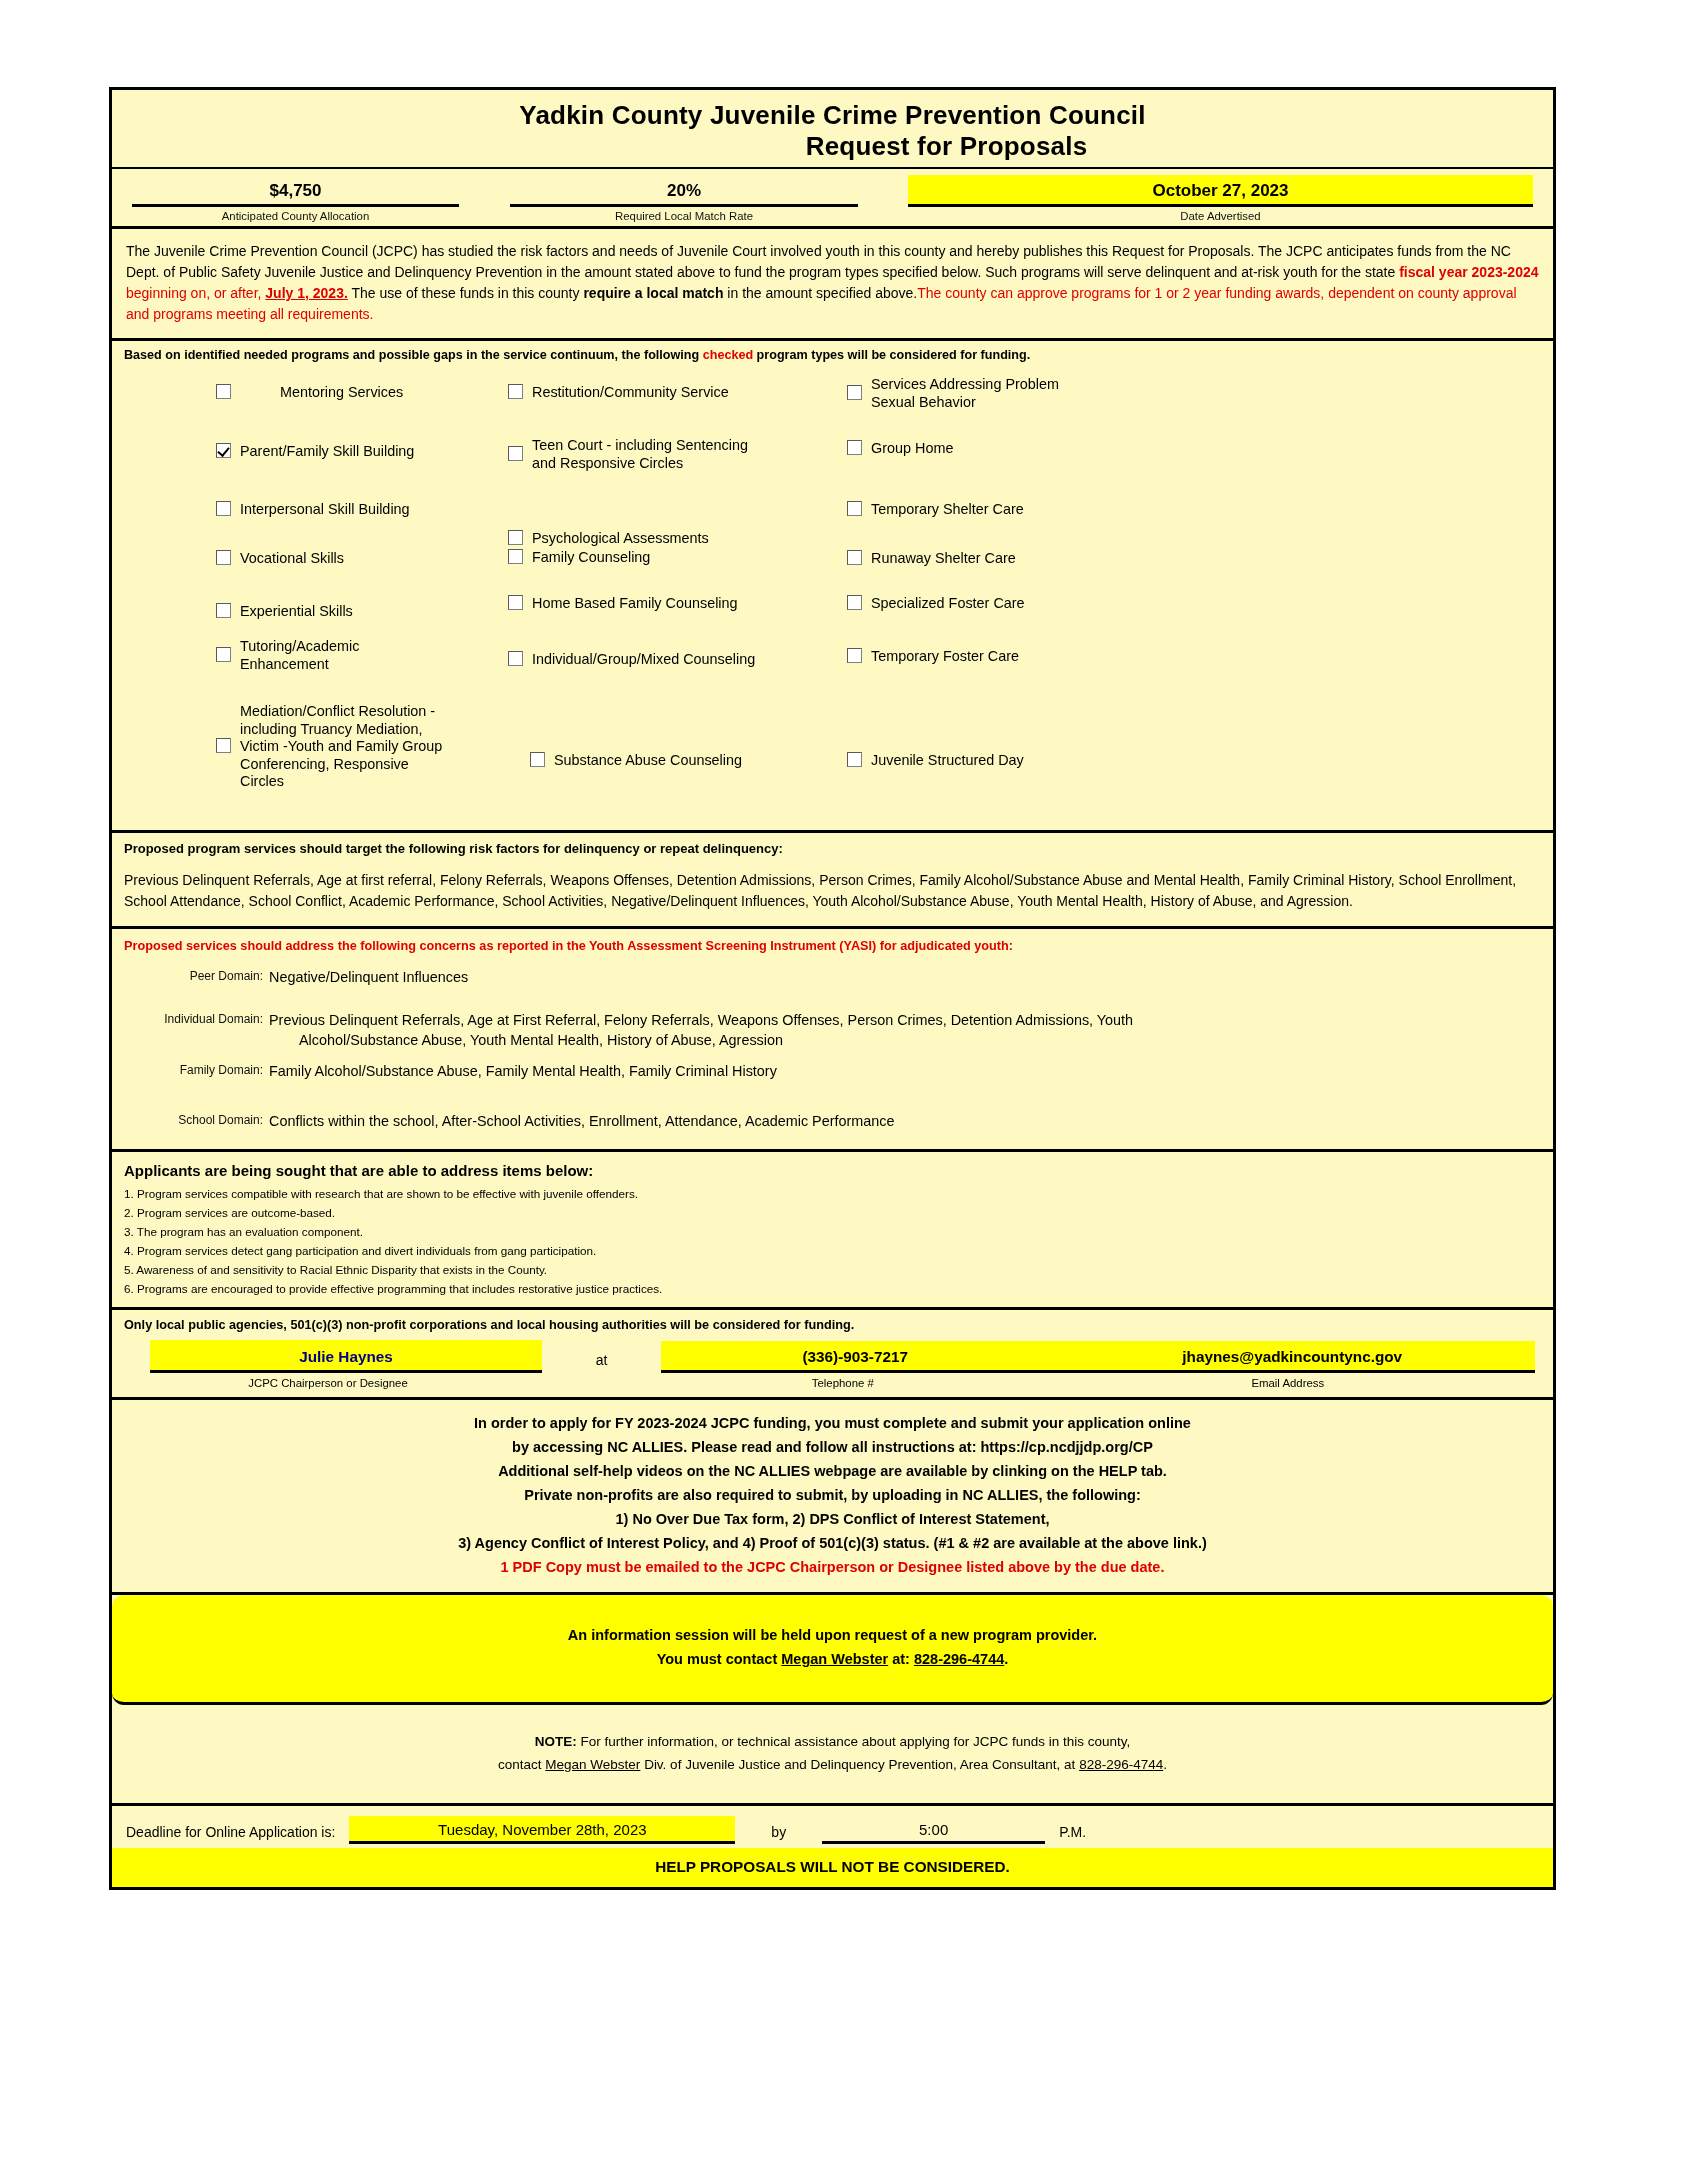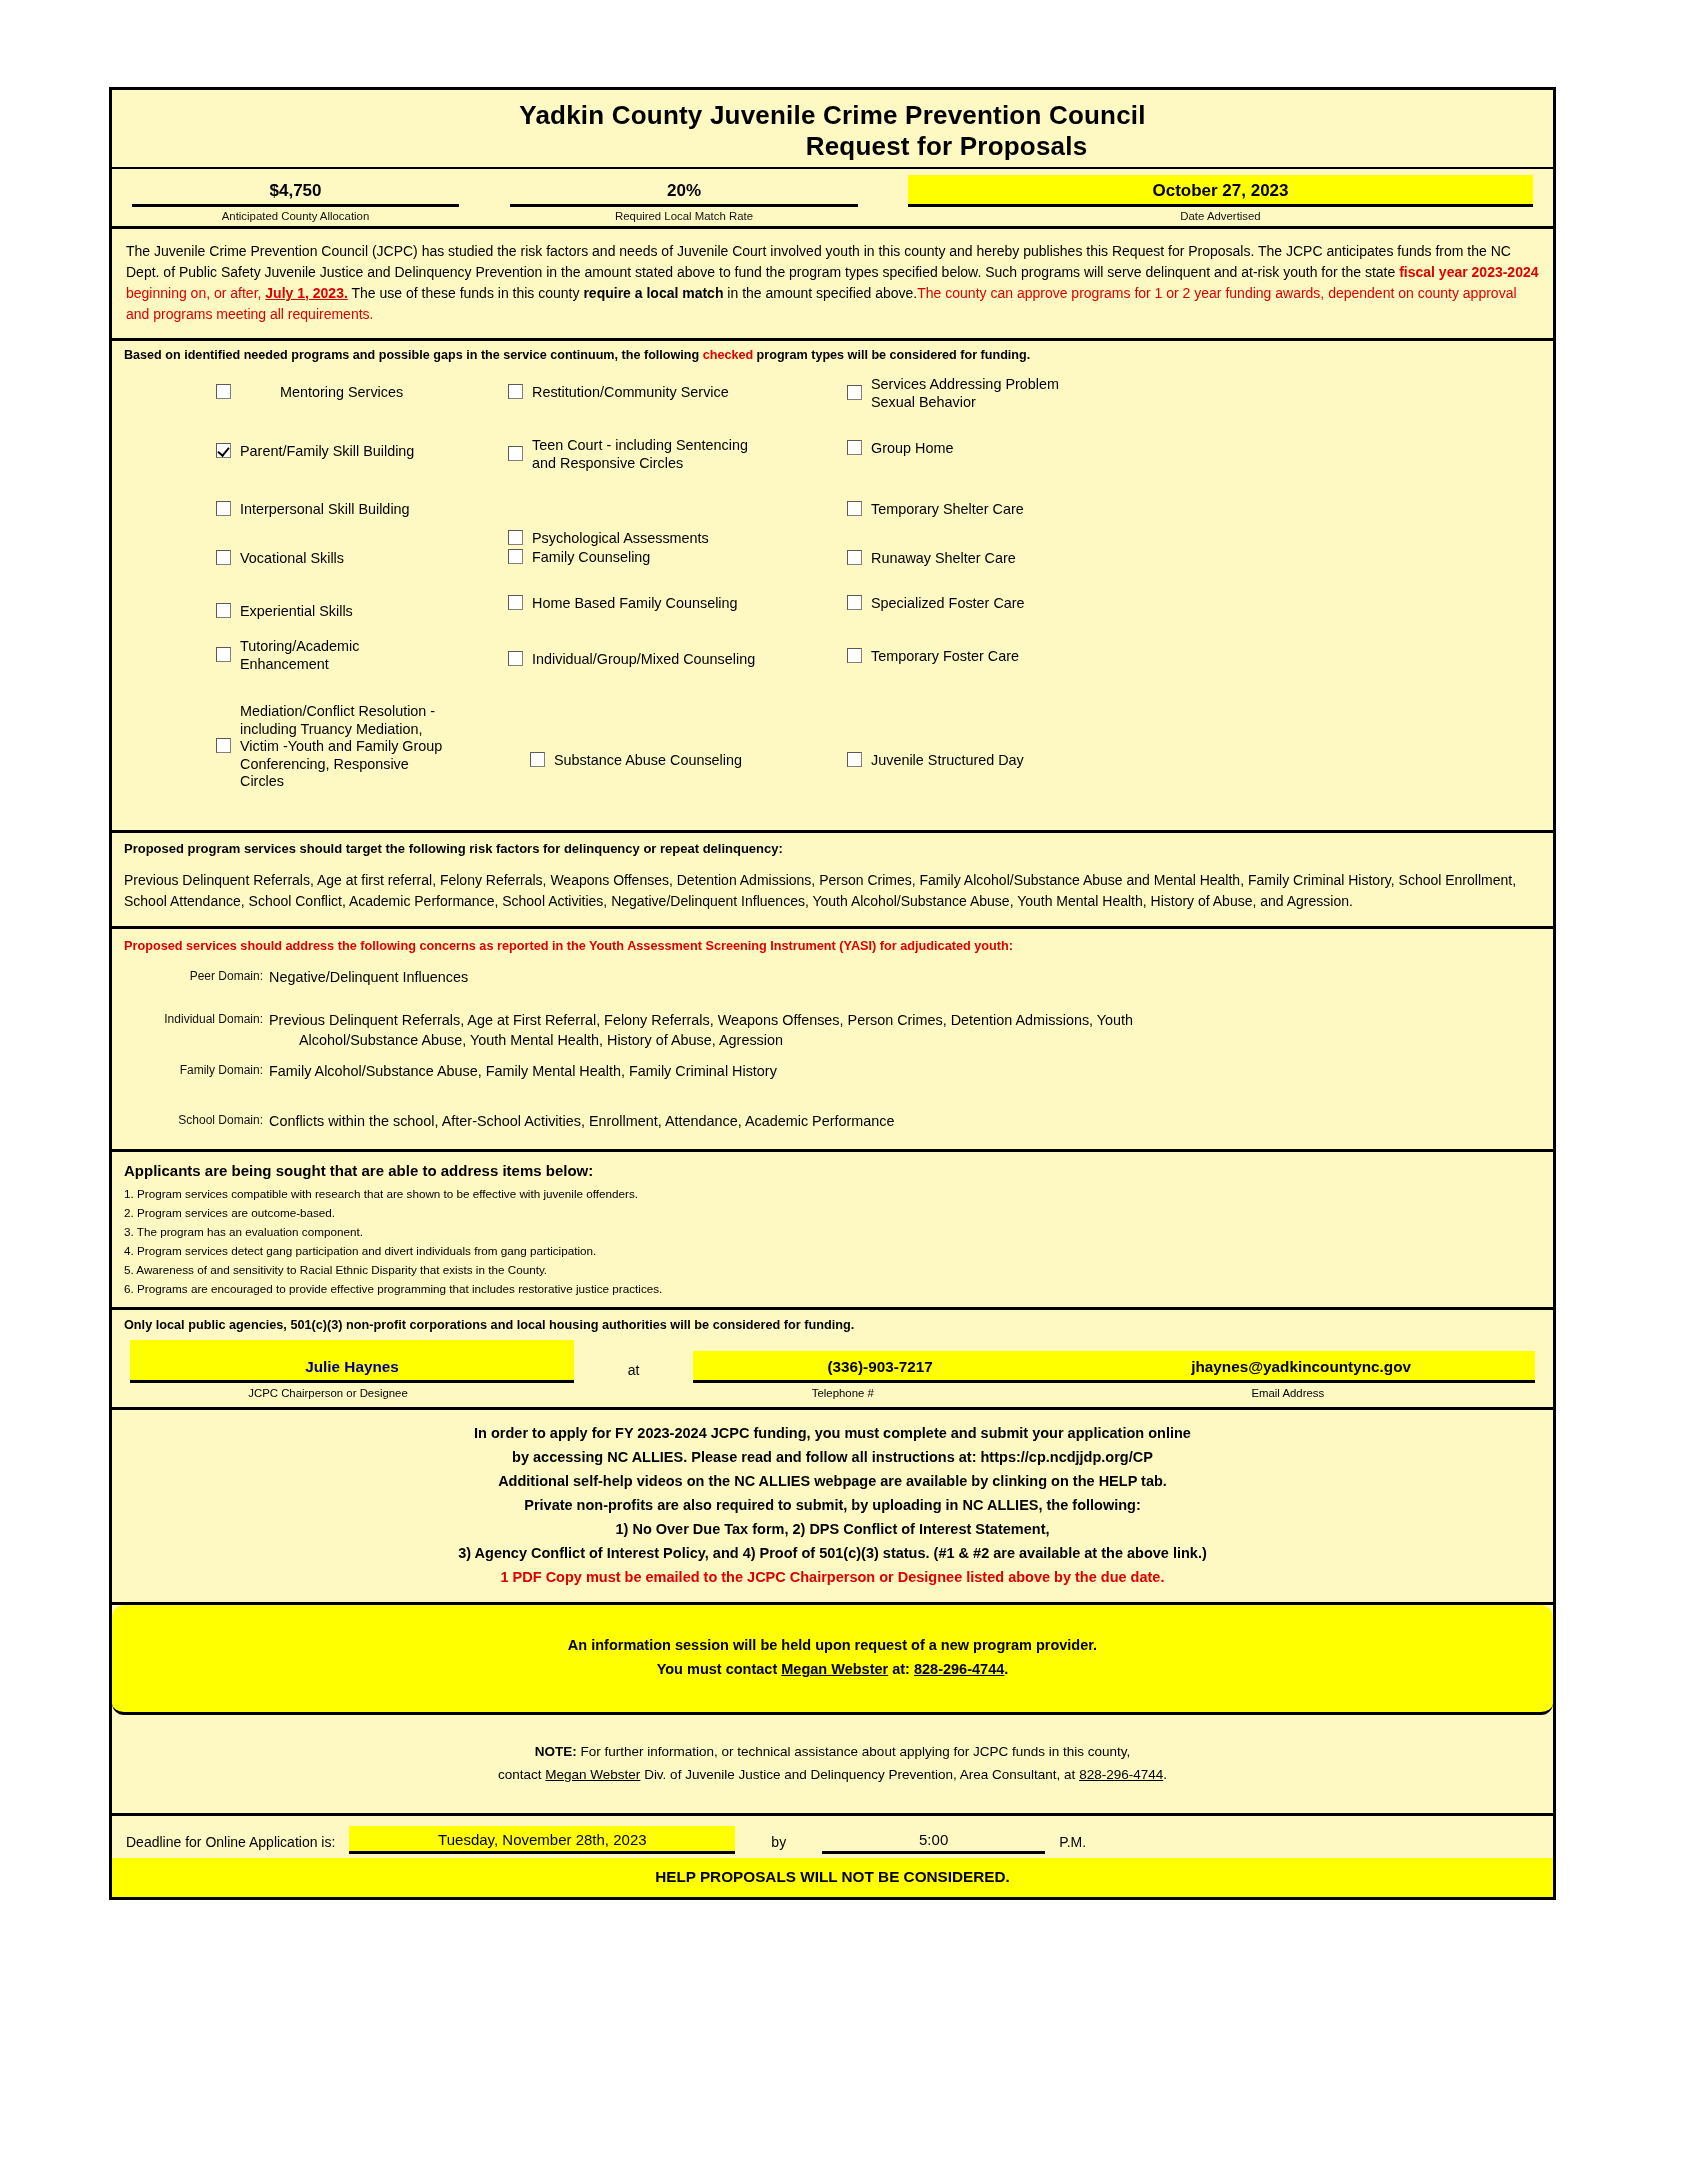--- a/index.html
+++ b/index.html
@@ -184,27 +184,28 @@
     font-size: 12.7px;
     font-weight: bold;
     padding: 8px 12px 6px 12px;
   }
   .contact-row {
     display: flex;
     align-items: flex-end;
     padding: 2px 18px 0 18px;
   }
   .ct-name {
-    width: 444px;
+    width: 392px;
     text-align: center;
     font-size: 15.3px;
     font-weight: bold;
     color: #00008b;
-    padding: 18px 0 4px 0;
-    border-bottom: 3px solid #000;
+    padding: 8px 0 4px 0;
+    border-bottom: 3px solid #000;
+    margin-left: 20px;
   }
   .ct-at {
     width: 119px;
     text-align: center;
     font-size: 14px;
     padding-bottom: 5px;
   }
   .ct-right {
     flex: 1;
     display: flex;

